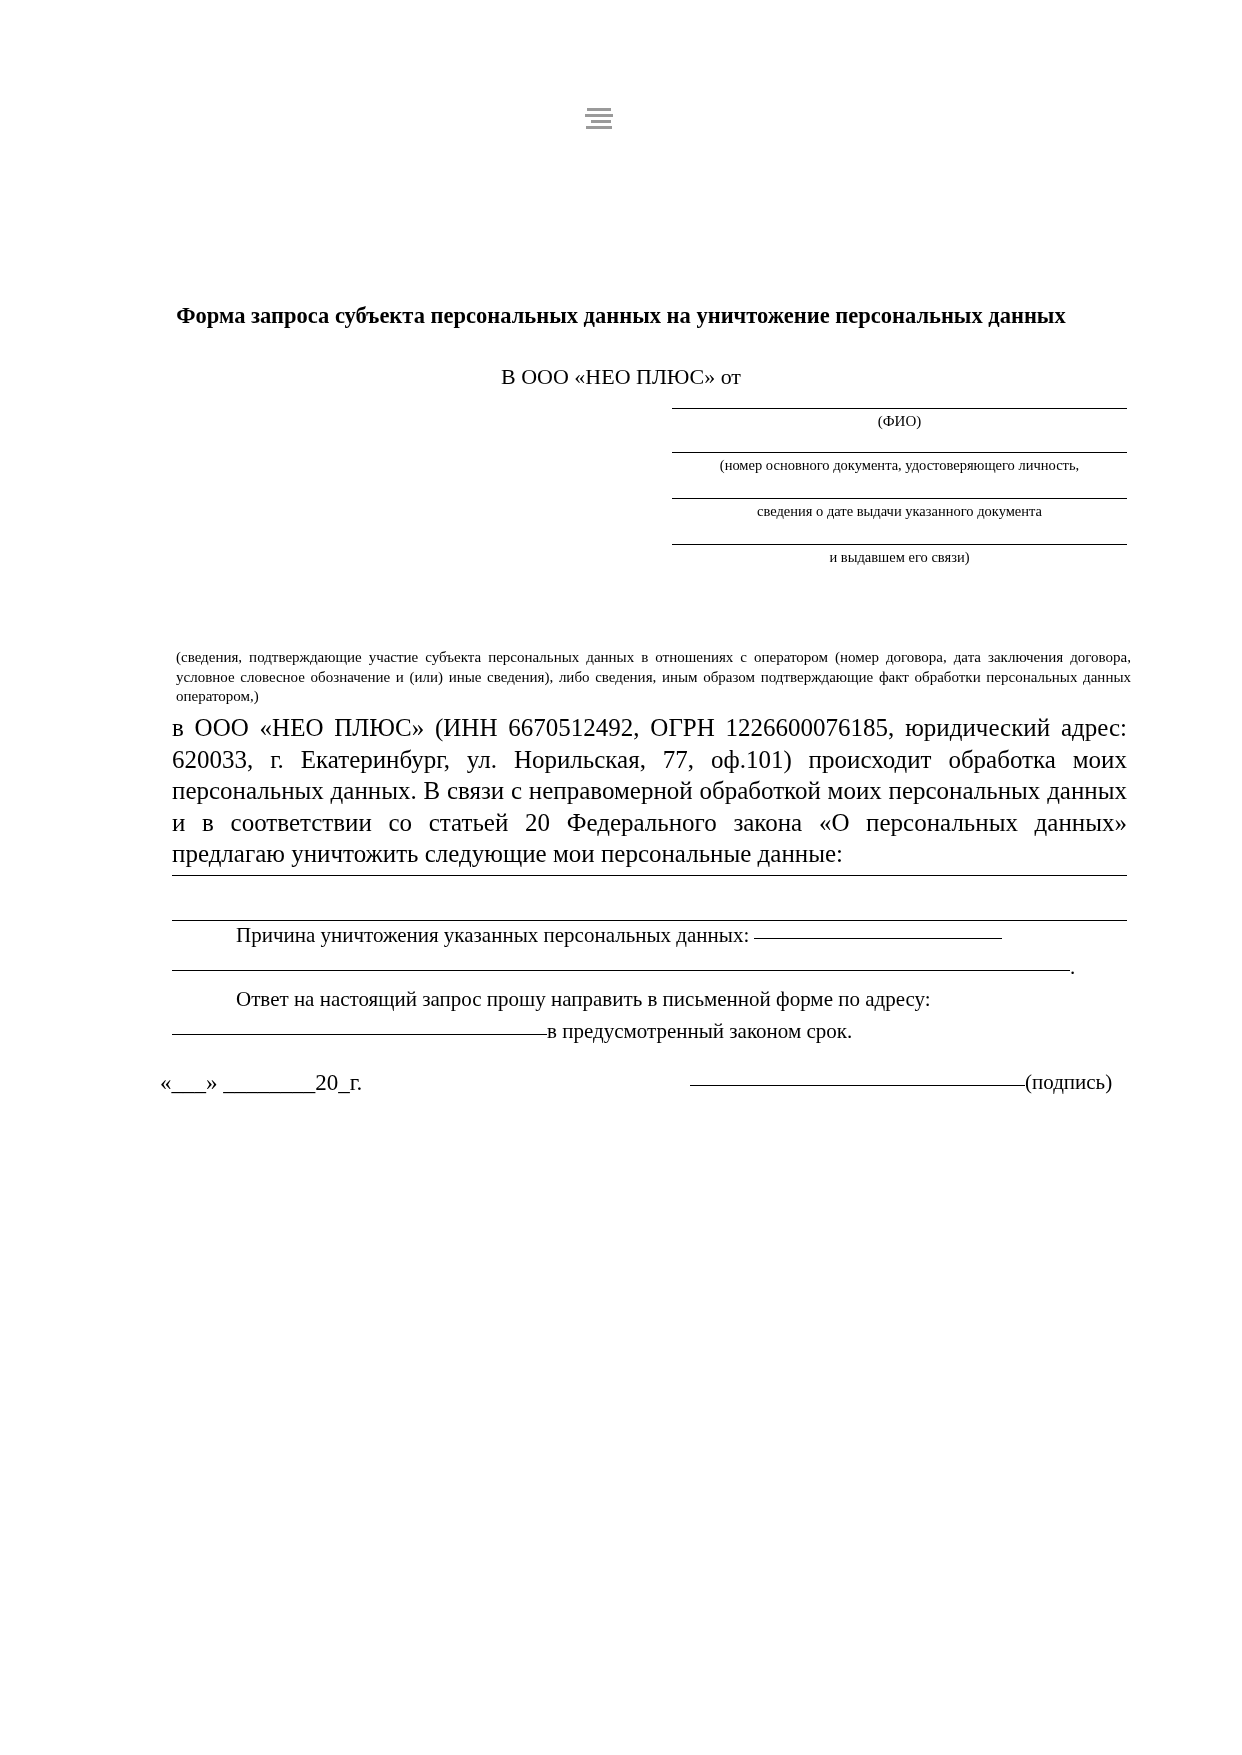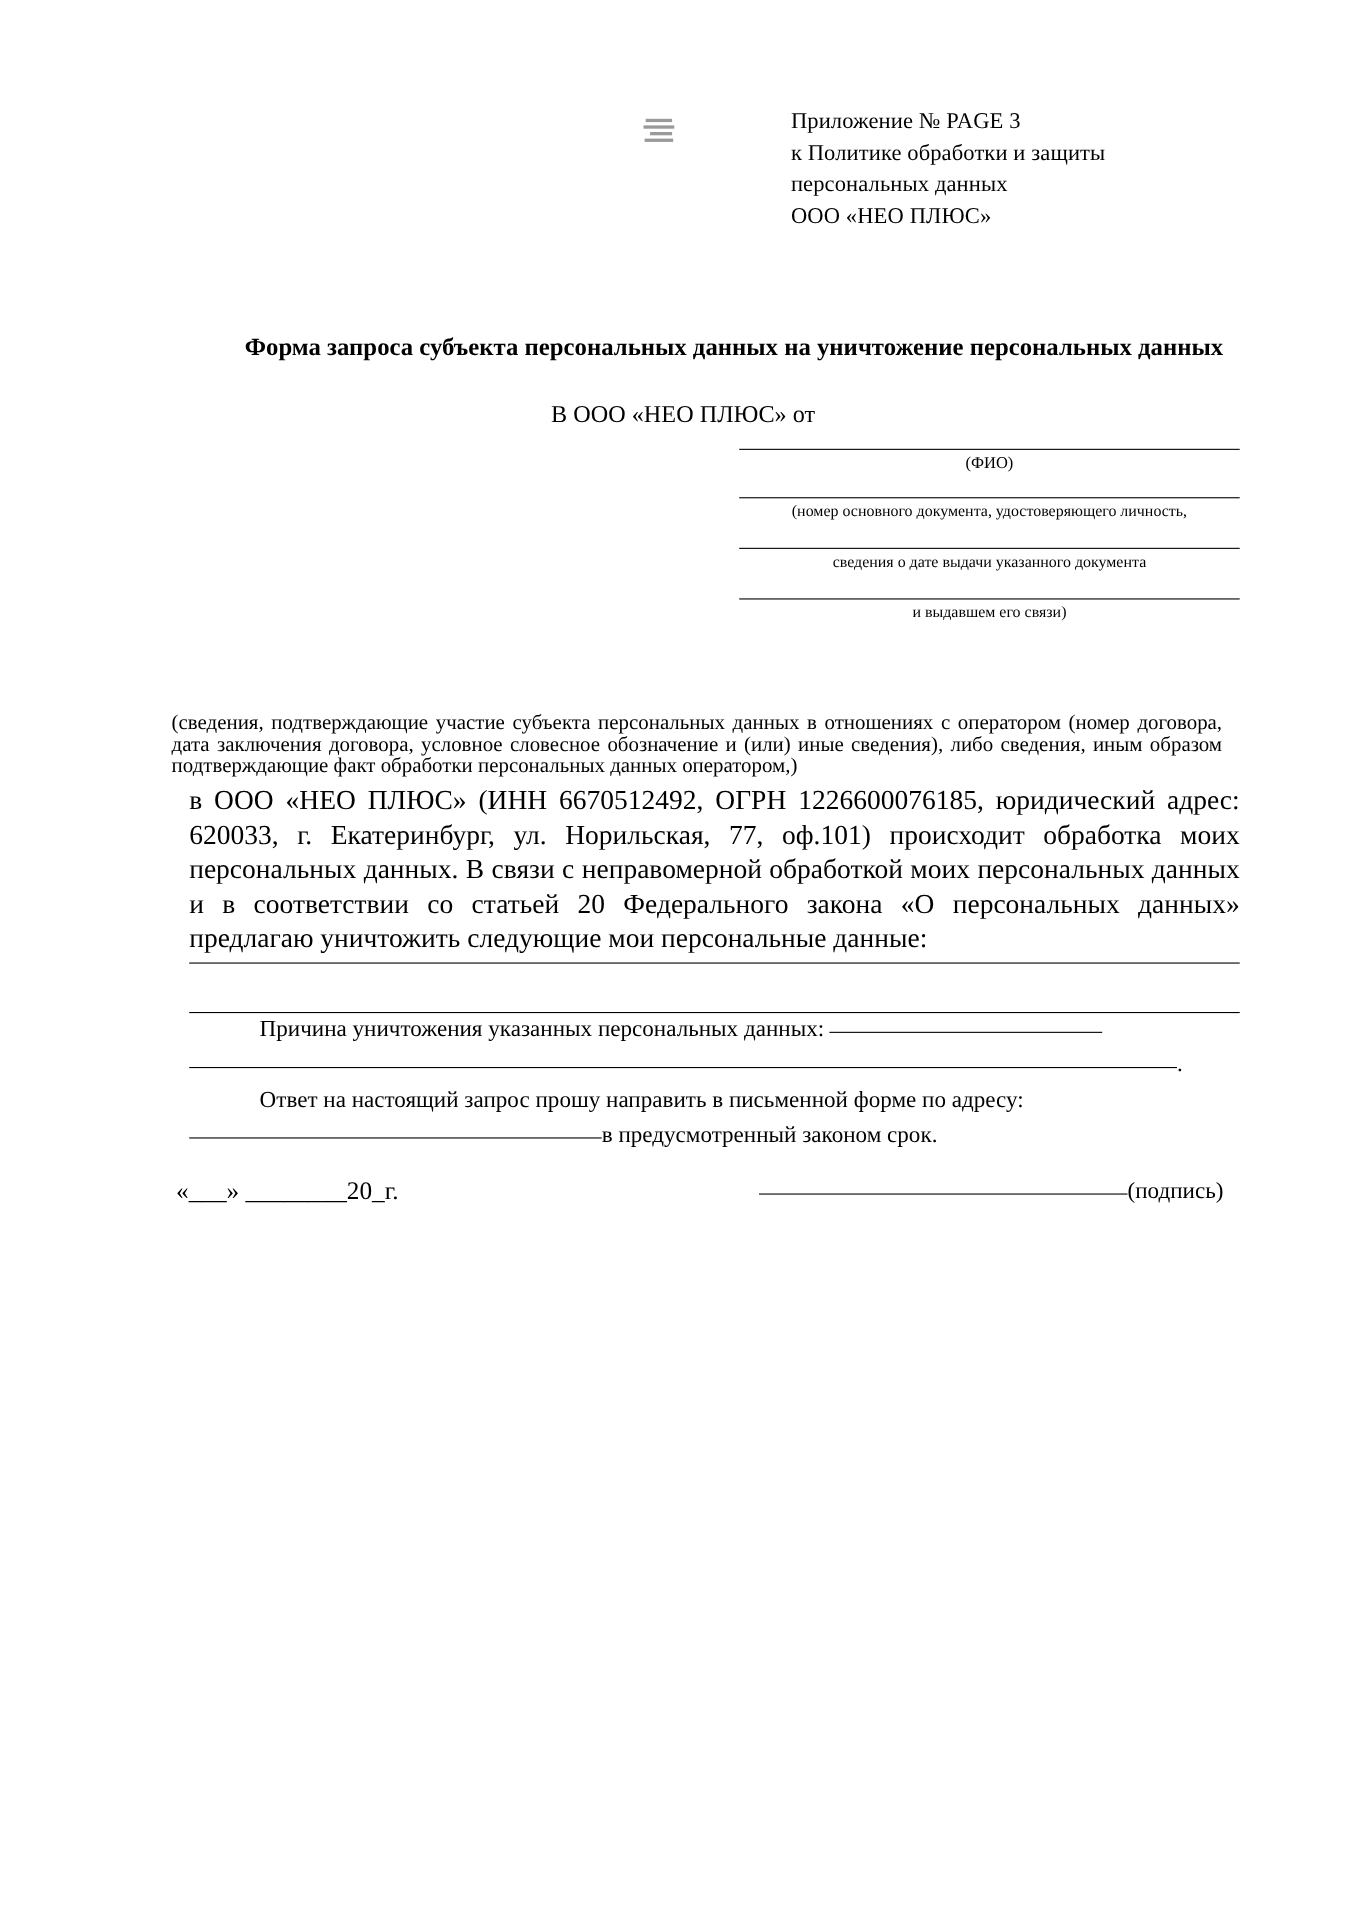--- a/index.html
+++ b/index.html
@@ -54,21 +54,21 @@
     line-height: 29px;
     letter-spacing: 0.1px;
   }
 
   
   .title {
     position: absolute;
     top: 300px;
     left: 130px;
     width: 982px;
-    text-align: right;
+    text-align: center;
     font-weight: bold;
     font-size: 22.5px;
     line-height: 32px;
   }
   .subtitle {
     position: absolute;
     top: 364px;
     left: 130px;
     width: 982px;
     text-align: center;
@@ -107,23 +107,23 @@
   .indent { display: inline-block; width: 64px; }
 
   .inline-rule {
     display: inline-block;
     border-bottom: 1.6px solid #000;
     vertical-align: 3px;
   }
 
   .fineprint {
     position: absolute;
-    left: 156px;
-    width: 955px;
-    font-size: 19px;
+    left: 176px;
+    width: 955px;
+    font-size: 15px;
     line-height: 19.5px;
     text-align: justify;
   }
 
   .para {
     position: absolute;
     left: 172px;
     width: 955px;
     font-size: 25px;
     line-height: 31.5px;
@@ -154,26 +154,20 @@
 
 <div class="page">
 
   <div class="header-row">
     <div class="header-glyph">
       <div class="bar b1"></div>
       <div class="bar b2"></div>
       <div class="bar b3"></div>
       <div class="bar b4"></div>
     </div>
-    <div class="header-text">
-      <div>Приложение №  PAGE 3</div>
-      <div>к Политике обработки и защиты</div>
-      <div>персональных данных</div>
-      <div>ООО «НЕО ПЛЮС»</div>
-    </div>
   </div>
 
   <div class="title">Форма запроса субъекта персональных данных на уничтожение персональных данных</div>
   <div class="subtitle">В ООО «НЕО ПЛЮС» от</div>
 
   <div class="tofield" style="top:452px;">
     <div class="rule"></div>
     <div class="caption small">(номер основного документа, удостоверяющего личность,</div>
   </div>
 

